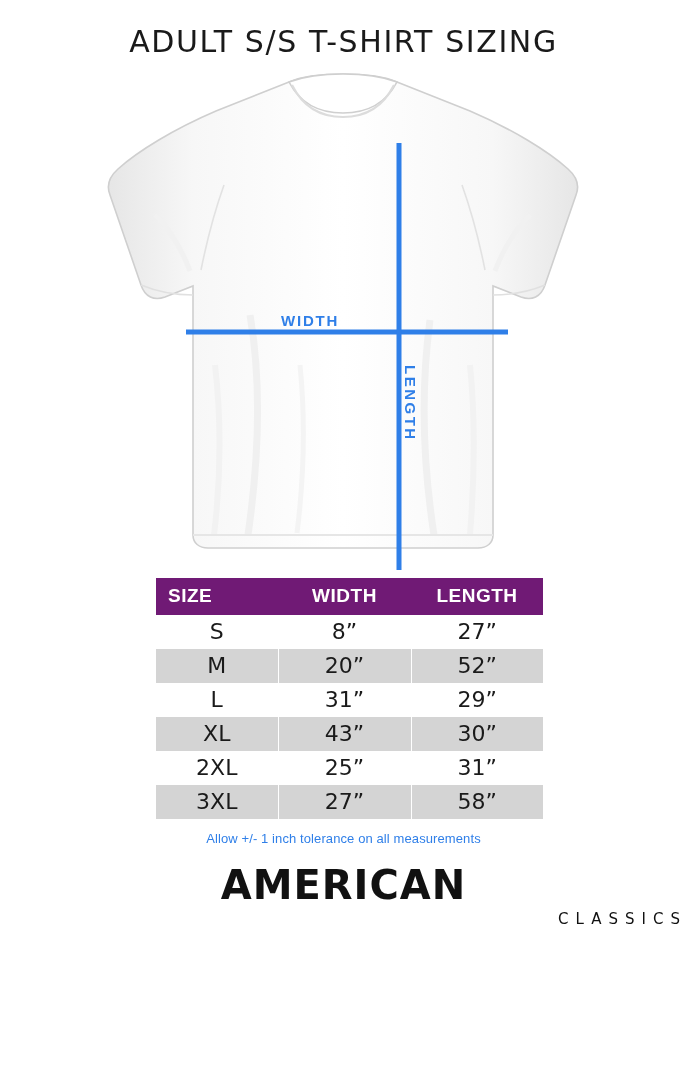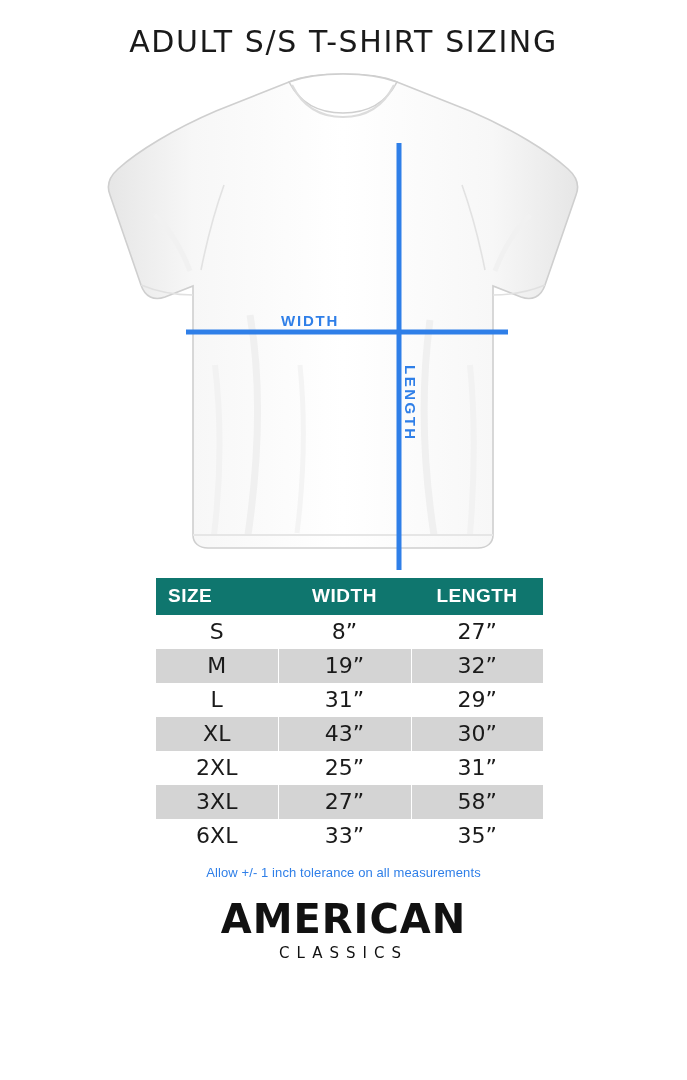--- a/index.html
+++ b/index.html
@@ -71,21 +71,21 @@
     width: 375px;
     margin: 0 auto;
     margin-top: 8px;
   }
   table.size-table {
     border-collapse: collapse;
     width: 375px;
     table-layout: fixed;
   }
   table.size-table th {
-    background: #0f766e;
+    background: #701a75;
     color: #ffffff;
     font-size: 19px;
     font-weight: bold;
     padding: 7px 0 8px 0;
     letter-spacing: 0.5px;
     font-family: "Liberation Sans", sans-serif;
   }
   table.size-table th.c1 { width: 110px; text-align: left; padding-left: 12px;}
   table.size-table th.c2 { width: 133px; text-align: center; }
   table.size-table th.c3 { width: 132px; text-align: center; }
@@ -123,20 +123,21 @@
     letter-spacing: 1px;
     color: #111111;
     font-family: "DejaVu Sans", sans-serif;
   }
   .brand-sub {
     font-size: 15px;
     letter-spacing: 7px;
     color: #111111;
     margin-top: 2px;
     font-family: "DejaVu Sans", sans-serif;
+    text-align: right;
   }
 </style>
 </head>
 <body>
 
 <div class="page">
 
   <div class="title">ADULT S/S T-SHIRT SIZING</div>
 
   <div class="shirt-area">
@@ -213,22 +214,22 @@
         </tr>
       </thead>
       <tbody>
         <tr class="odd">
           <td>S</td>
           <td>8”</td>
           <td>27”</td>
         </tr>
         <tr class="even">
           <td>M</td>
-          <td>19”</td>
-          <td>32”</td>
+          <td>20”</td>
+          <td>52”</td>
         </tr>
         <tr class="odd">
           <td>L</td>
           <td>31”</td>
           <td>29”</td>
         </tr>
         <tr class="even">
           <td>XL</td>
           <td>43”</td>
           <td>30”</td>
@@ -236,25 +237,20 @@
         <tr class="odd">
           <td>2XL</td>
           <td>25”</td>
           <td>31”</td>
         </tr>
         <tr class="even">
           <td>3XL</td>
           <td>27”</td>
           <td>58”</td>
         </tr>
-        <tr class="odd">
-          <td>6XL</td>
-          <td>33”</td>
-          <td>35”</td>
-        </tr>
       </tbody>
     </table>
   </div>
 
   <div class="tolerance">Allow +/- 1 inch tolerance on all measurements</div>
 
   <div class="brand">
     <div class="brand-main">AMERICAN</div>
     <div class="brand-sub">CLASSICS</div>
   </div>

